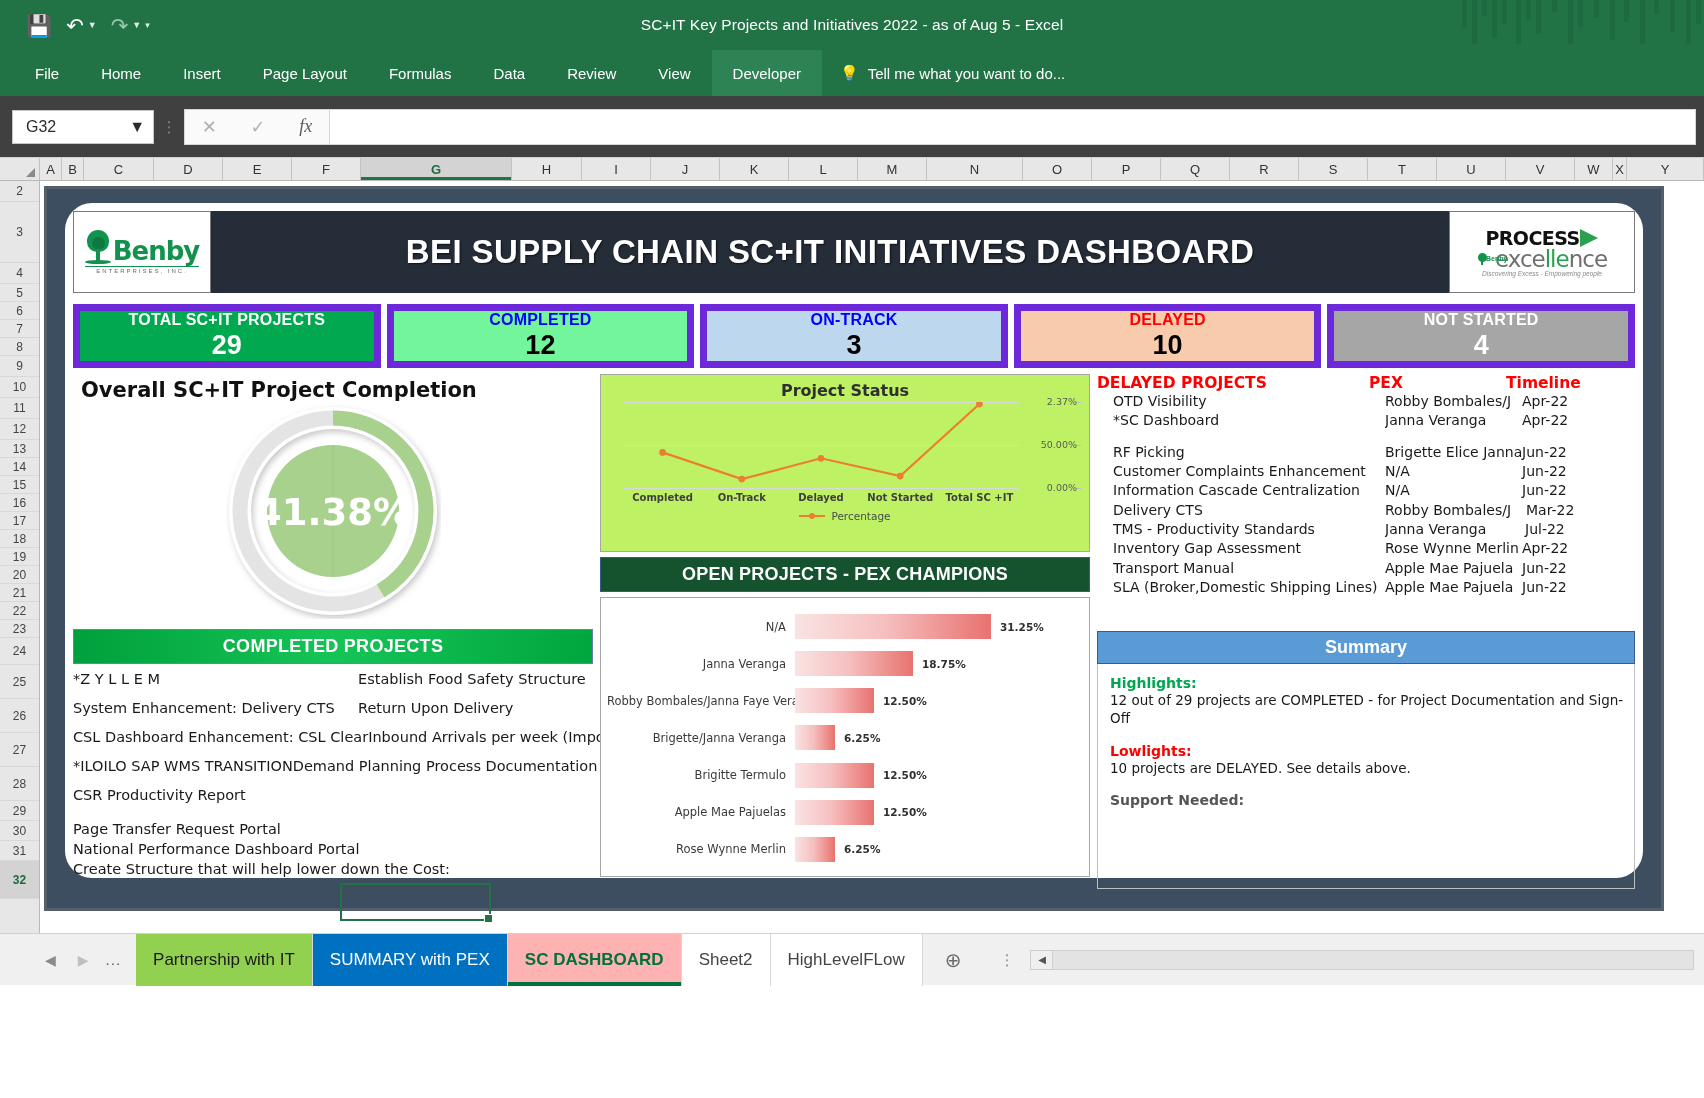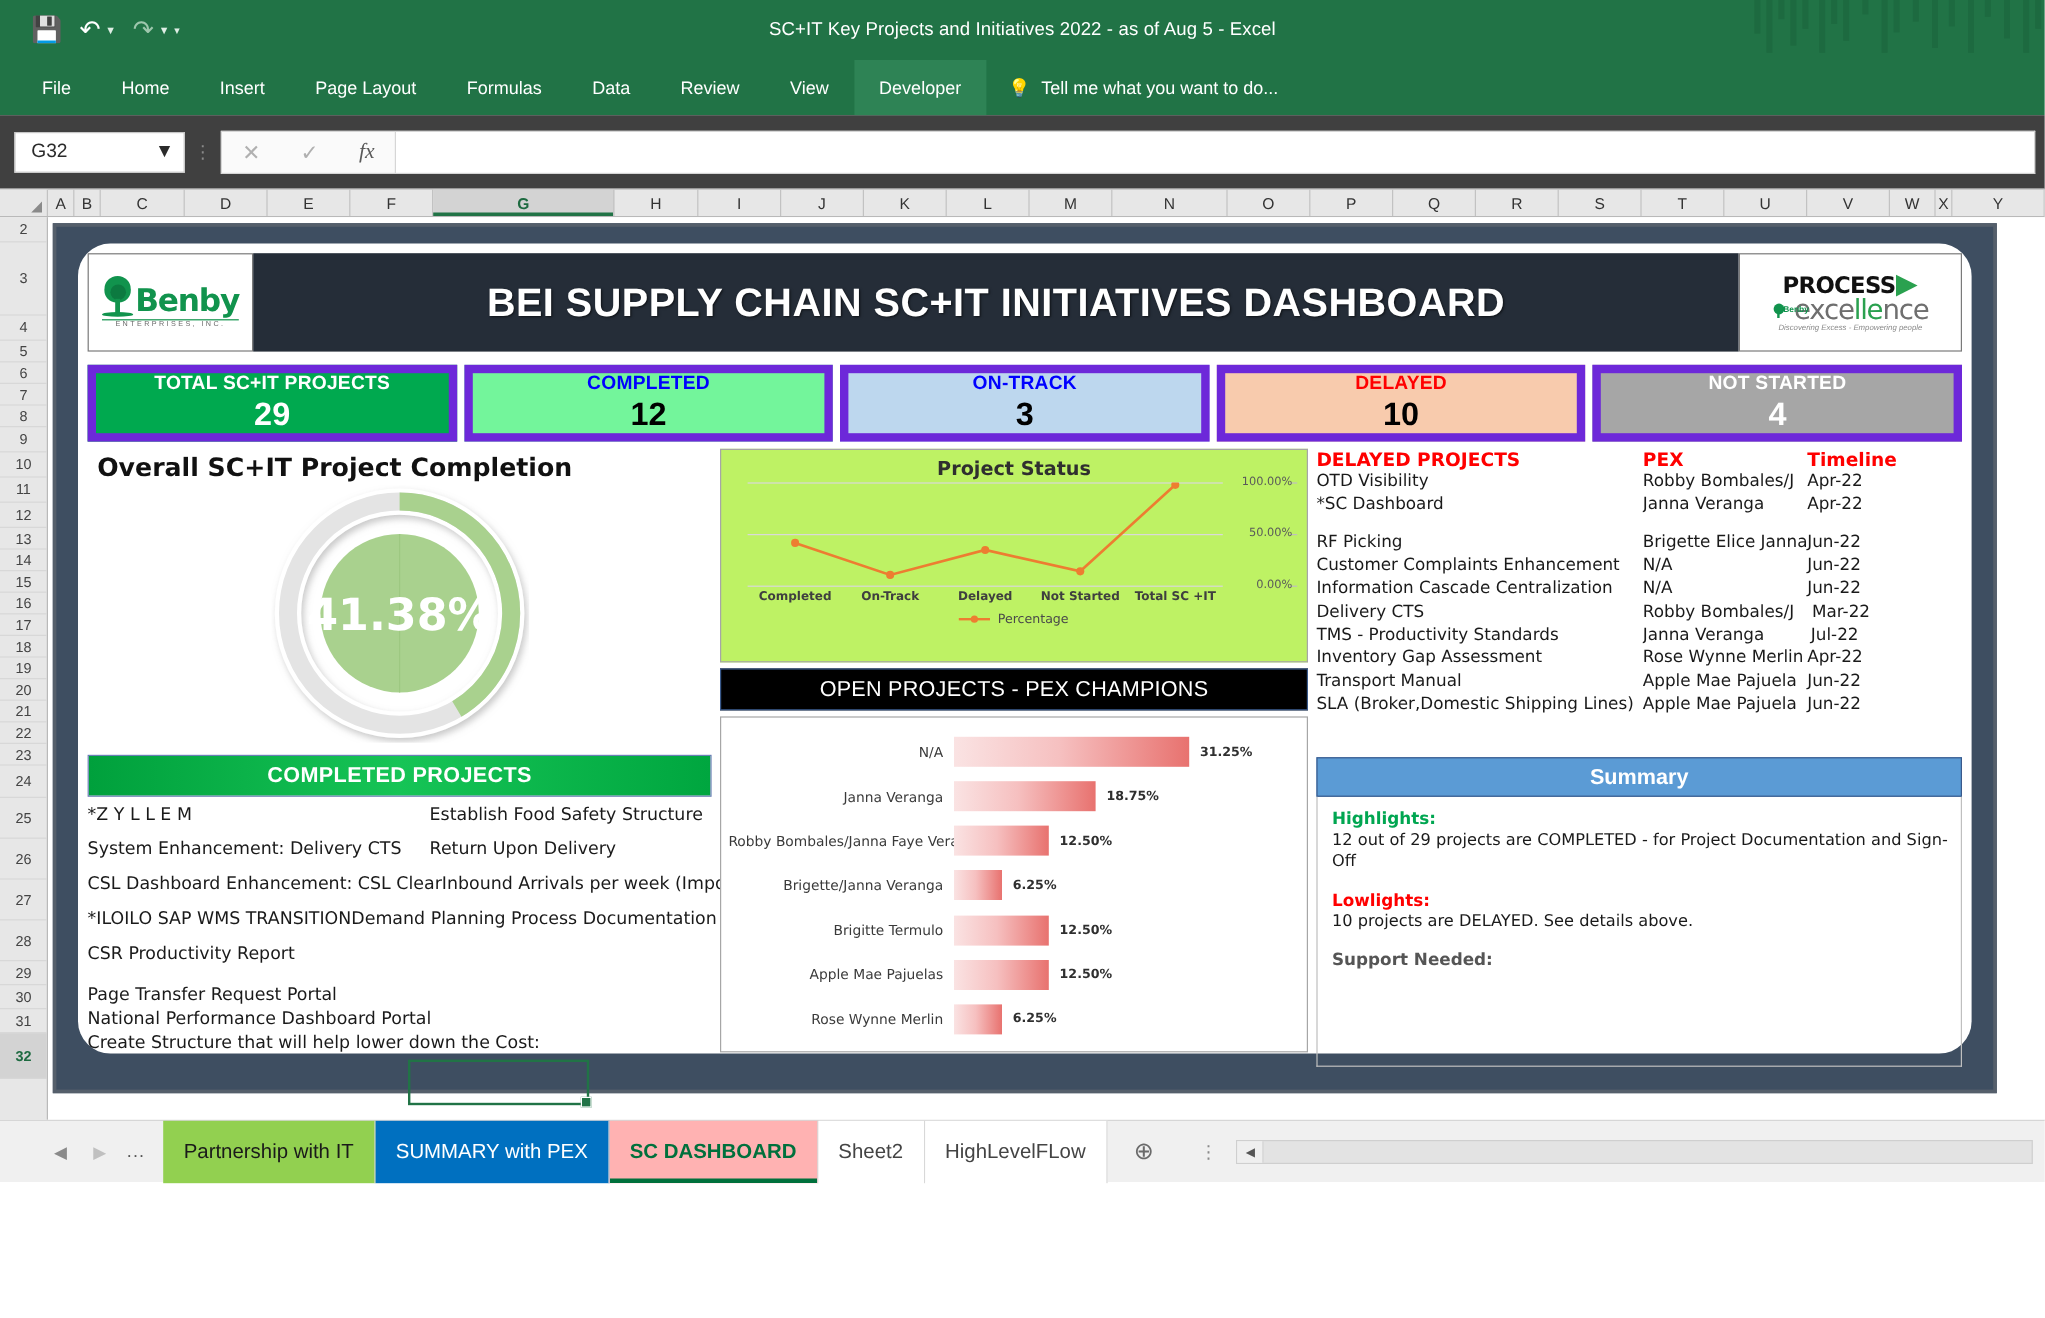--- a/index.html
+++ b/index.html
@@ -235,22 +235,22 @@
     font-family: "DejaVu Sans", sans-serif;
   }
   .leg-line { width: 26px; height: 2px; background: #ed7d31; position: relative; }
   .leg-line::after {
     content: ''; position: absolute; left: 10px; top: -2px;
     width: 6px; height: 6px; border-radius: 50%; background: #ed7d31;
   }
 
   
   .openbanner {
-    background: #000000; color: #ffffff; text-align: center;
-    font-size: 18px; font-weight: normal; padding: 6px 0;
+    background: #14532d; color: #ffffff; text-align: center;
+    font-size: 18px; font-weight: bold; padding: 6px 0;
     border: 1px solid #3a5a8c; margin-top: 5px; letter-spacing: .2px;
   }
 
   
   .pexbox {
     border: 1px solid #a6a6a6; background: #ffffff; margin-top: 5px;
     height: 280px; padding: 10px 10px 8px 6px;
     display: flex; flex-direction: column; justify-content: space-around;
   }
   .pexrow { display: flex; align-items: center; height: 30px; }
@@ -285,21 +285,21 @@
   .comprow.tight { margin-bottom: 4px; }
 
   
   .delayhdr { display: flex; font-size: 15.5px; font-weight: bold; color: #ff0000;
               font-family: "DejaVu Sans", sans-serif; }
   .delayhdr .c1 { width: 272px; }
   .delayhdr .c2 { width: 137px; }
   .delayhdr .c3 { width: 70px; }
   .delayrow { display: flex; font-size: 14px; color: #1a1a1a;
               font-family: "DejaVu Sans", sans-serif; line-height: 1.38; }
-  .delayrow .c1 { width: 272px; white-space: nowrap; overflow: hidden; }
+  .delayrow .c1 { width: 272px; white-space: nowrap; overflow: hidden; margin-left: 16px; }
   .delayrow .c2 { width: 137px; white-space: nowrap; overflow: hidden; }
   .delayrow .c3 { width: 70px; white-space: nowrap; text-align: left; }
   .gaprow { height: 12px; }
 
   
   .sumbanner {
     background: #5b9bd5; color: #ffffff; text-align: center; font-weight: bold;
     font-size: 18px; padding: 5px 0; border: 1px solid #3a5a8c;
   }
   .sumbody {
@@ -594,21 +594,21 @@
           <div class="col-mid">
             <div class="chartbox">
               <div class="chart-title">Project Status</div>
               <div class="plot">
                 <div class="gline" style="top:0"></div>
                 <div class="gline" style="top:43px"></div>
                 <div class="gline" style="top:86px"></div>
                 <div class="ytick" style="right:-62px; top:0"></div>
                 <div class="ytick" style="right:-62px; top:43px"></div>
                 <div class="ytick" style="right:-62px; top:86px"></div>
-                <div class="ylab" style="right:-58px; top:-6px">100.00%</div>
+                <div class="ylab" style="right:-58px; top:-6px">2.37%</div>
                 <div class="ylab" style="right:-58px; top:37px">50.00%</div>
                 <div class="ylab" style="right:-58px; top:80px">0.00%</div>
                 <svg width="100%" height="86" viewBox="0 0 400 86" preserveAspectRatio="none" style="position:absolute;left:0;top:0">
                   <polyline points="40,50.4 120,77.1 200,56.3 280,74.1 360,2" fill="none" stroke="#ed7d31" stroke-width="2.2" vector-effect="non-scaling-stroke"></polyline>
                 </svg>
                 <svg width="100%" height="86" viewBox="0 0 400 86" preserveAspectRatio="none" style="position:absolute;left:0;top:0">
                   <circle cx="40" cy="50.4" r="3.4" fill="#ed7d31" vector-effect="non-scaling-stroke"></circle>
                   <circle cx="120" cy="77.1" r="3.4" fill="#ed7d31"></circle>
                   <circle cx="200" cy="56.3" r="3.4" fill="#ed7d31"></circle>
                   <circle cx="280" cy="74.1" r="3.4" fill="#ed7d31"></circle>

